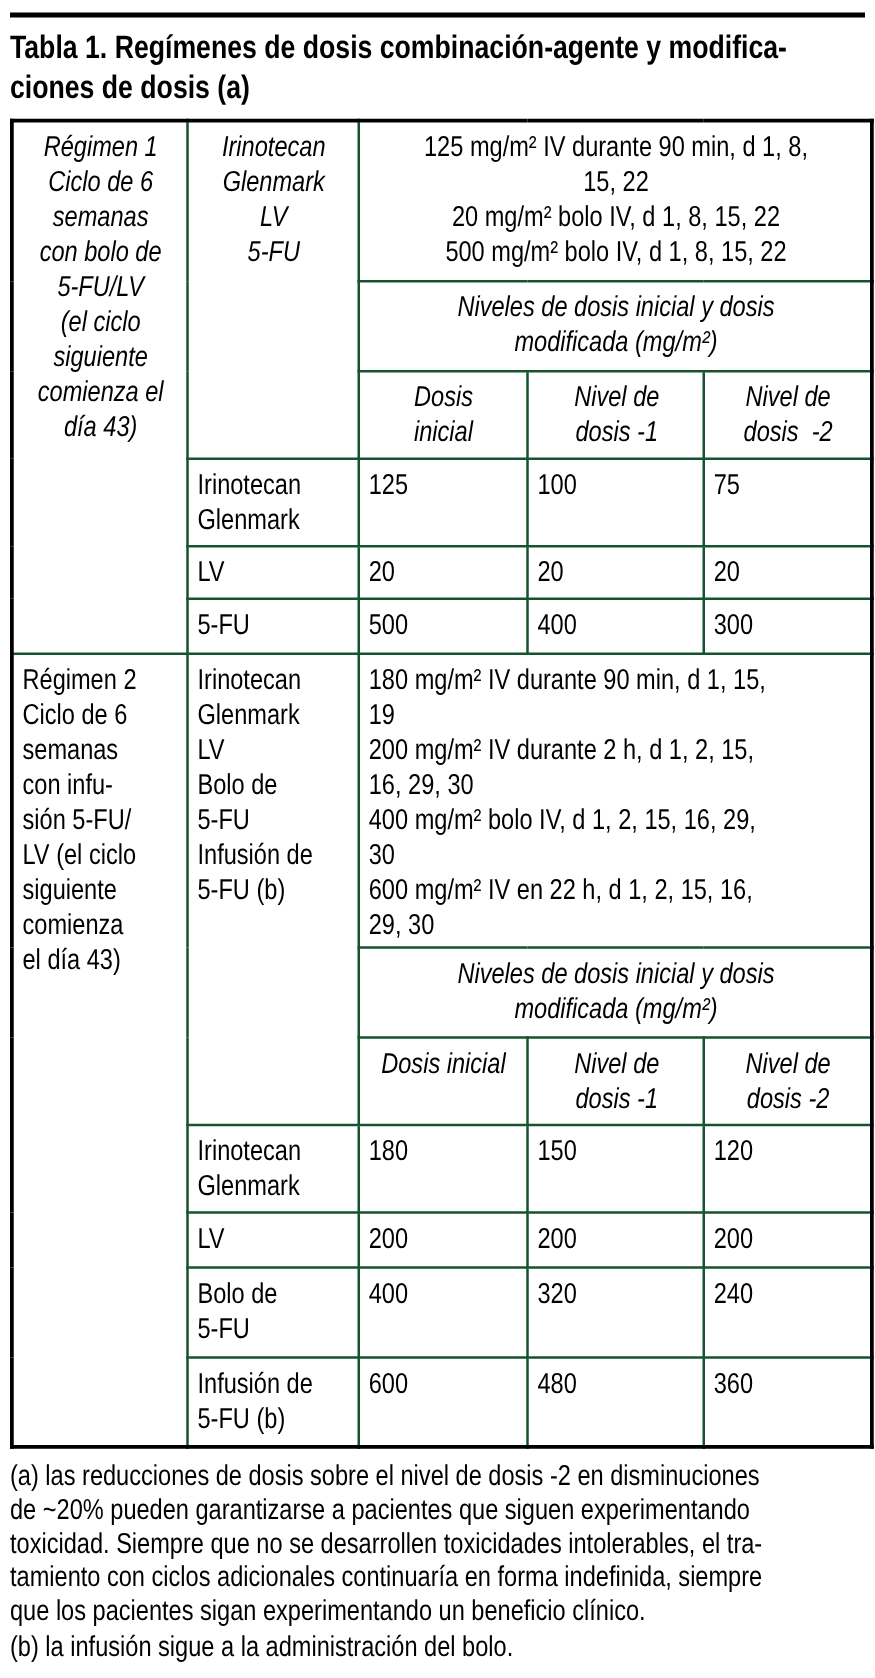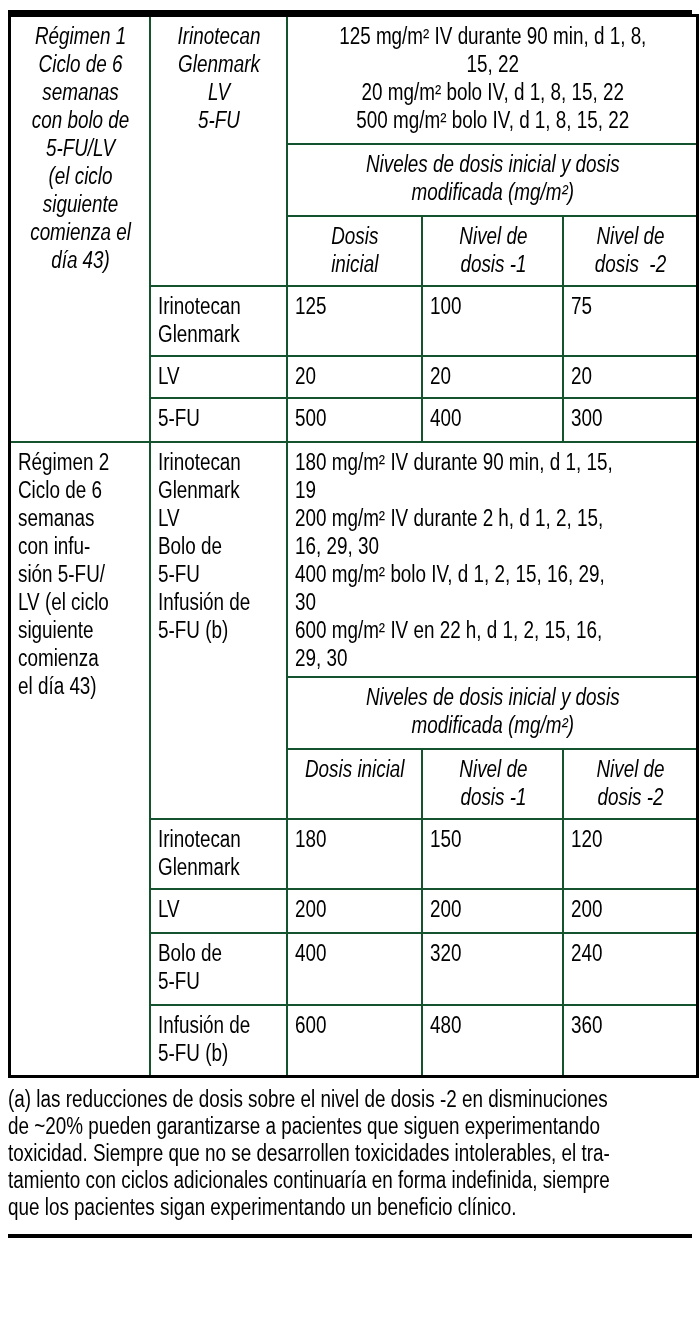--- a/index.html
+++ b/index.html
@@ -67,20 +67,24 @@
   .footnote-b { margin-top: 2px; }
   .bottom-rule { margin-top: 8px; }
 </style>
 </head>
 <body>
 
 <div class="page">
 
   <div class="rule"></div>
 
+  <h1 class="title">
+      <span class="n">Tabla 1. Regímenes de dosis combinación-agente y modifica-
+ciones de dosis (a)</span>
+    </h1>
 
   <table class="dose-table">
     <colgroup>
       <col style="width:140px">
       <col style="width:137px">
       <col style="width:135px">
       <col style="width:141px">
       <col style="width:135px">
     </colgroup>
     <tbody>
@@ -288,17 +292,20 @@
   </table>
 
   <div class="footnotes">
     <div>
         <span class="n">(a) las reducciones de dosis sobre el nivel de dosis -2 en disminuciones
 de ~20% pueden garantizarse a pacientes que siguen experimentando
 toxicidad. Siempre que no se desarrollen toxicidades intolerables, el tra-
 tamiento con ciclos adicionales continuaría en forma indefinida, siempre
 que los pacientes sigan experimentando un beneficio clínico.</span>
       </div>
+    <div class="footnote-b">
+        <span class="n">(b) la infusión sigue a la administración del bolo.</span>
+      </div>
   </div>
 
   <div class="rule bottom-rule"></div>
 
 </div>
 
 </body></html>

